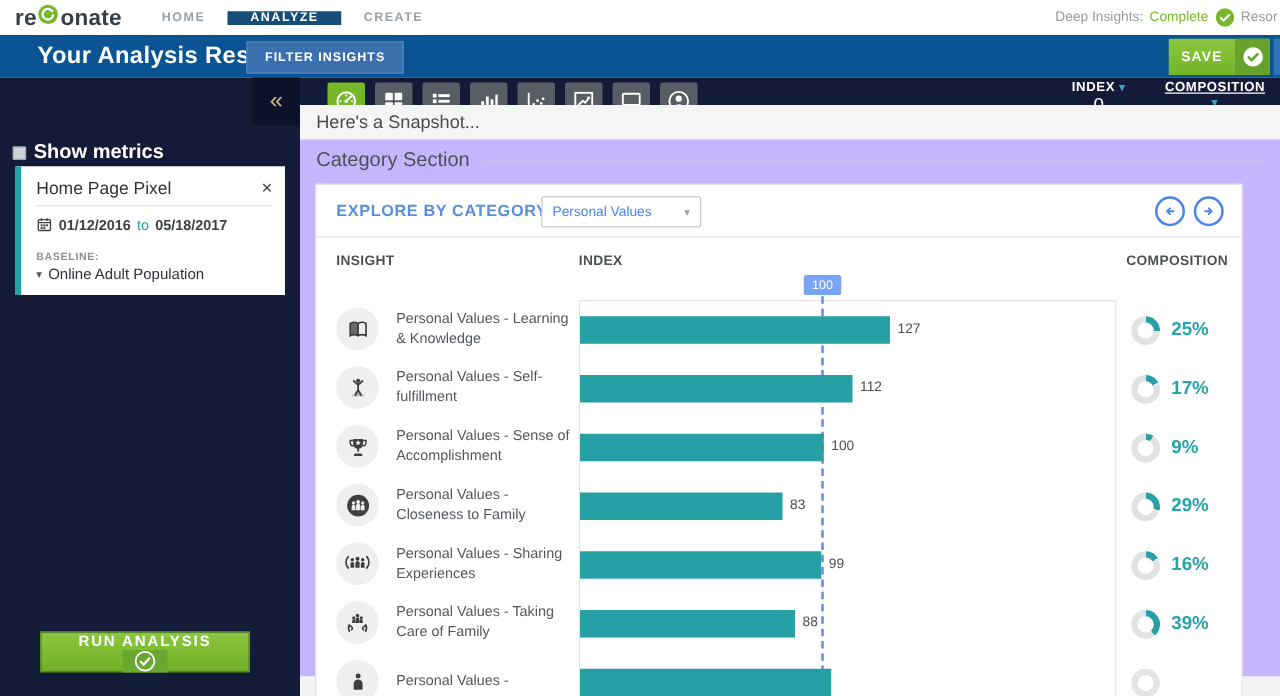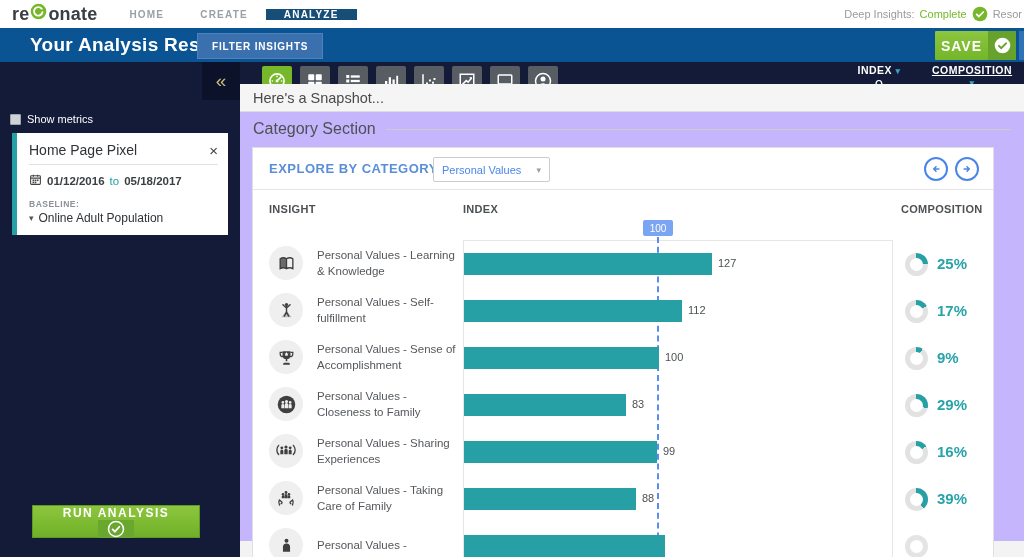--- a/index.html
+++ b/index.html
@@ -15,41 +15,41 @@
   .nav-tab.active { background:#174e78; color:#fff; }
   .nav-status { position:absolute; right:0; top:0; height:28px; display:flex; align-items:center; gap:5px; padding-right:2px; font-size:11px; color:#9a9a9a; background:#fff; }
   .nav-status .ok { color:#76b82a; }
   .chk { width:16px; height:16px; }
 
   
   .titlebar { position:absolute; left:0; top:28px; width:1024px; height:34px; background:#0a5493; }
   .page-title { position:absolute; left:30px; top:6px; font-size:19px; font-weight:bold; color:#fff; letter-spacing:.3px; }
   .filter-btn { position:absolute; left:197px; top:5px; height:26px; padding:0 14px; background:#3a70ad; border:1px solid #4d82bd; color:#fff; font-size:10px; font-weight:bold; letter-spacing:.8px; display:flex; align-items:center; cursor:pointer; }
   .save-btn { position:absolute; left:935px; top:3px; width:81px; height:29px; background:linear-gradient(#8cc63e,#74b52a); display:flex; align-items:center; cursor:pointer; border-radius:1px; }
-  .save-btn .txt { flex:1; text-align:center; color:#fff; font-size:14px; font-weight:bold; letter-spacing:1px; }
+  .save-btn .txt { flex:1; text-align:center; color:#fff; font-size:11px; font-weight:bold; letter-spacing:1px; }
   .save-btn .seg { width:28px; height:29px; background:#67a32c; display:flex; align-items:center; justify-content:center; border-radius:0 1px 1px 0; }
   .edge-sliver { position:absolute; left:1019px; top:3px; width:5px; height:29px; background:#2f72b5; }
 
   
   .darkband { position:absolute; left:0; top:62px; width:1024px; height:38px; background:#131b38; }
   .sb-header { position:absolute; left:12px; top:0; height:38px; display:flex; align-items:center; font-size:10.5px; font-weight:bold; letter-spacing:.6px; color:#c9b87c; }
   .collapse-btn { position:absolute; left:202px; top:0; width:38px; height:38px; background:#0c1229; color:#cbba80; font-size:19px; display:flex; align-items:center; justify-content:center; cursor:pointer; }
   .view-toolbar { position:absolute; left:262px; top:4px; display:flex; gap:8px; }
   .tool-btn { width:30px; height:30px; background:#585d63; border-radius:2px; display:flex; align-items:center; justify-content:center; cursor:pointer; }
   .tool-btn.active { background:#76b82a; }
   .metric-dd { position:absolute; top:2px; text-align:center; color:#fff; cursor:pointer; }
   .metric-dd .lab { font-size:10.5px; font-weight:bold; letter-spacing:.5px; }
   .metric-dd .lab .car { color:#3aa0c8; font-size:9px; }
   .metric-dd .val { font-size:15px; margin-top:0px; }
   #dd-index { left:848px; width:62px; }
   #dd-comp { left:928px; width:88px;text-decoration:underline; }
 
   
   .sidebar { position:absolute; left:0; top:100px; width:240px; height:457px; background:#131b38; }
-  .show-metrics { position:absolute; left:10px; top:13px; display:flex; align-items:center; gap:6px; color:#fff; font-size:11px; font-weight:normal; cursor:pointer; }
+  .show-metrics { position:absolute; left:10px; top:13px; display:flex; align-items:center; gap:6px; color:#fff; font-size:16px; font-weight:bold; cursor:pointer; }
   .show-metrics .box { width:11px; height:11px; background:#cfd3d8; border:1px solid #9aa; border-radius:1px; }
   .aud-card { position:absolute; left:12px; top:33px; width:216px; background:#fff; border-left:5px solid #26a0a5; padding:9px 10px 10px 12px; }
   .aud-title-row { display:flex; align-items:center; justify-content:space-between; border-bottom:1px solid #e2e2e2; padding-bottom:6px; }
   .aud-title { font-size:14px; color:#2f3337; }
   .aud-close { color:#444; font-size:15px; cursor:pointer; line-height:1; }
   .aud-date { display:flex; align-items:center; gap:5px; margin-top:8px; font-size:11.5px; color:#3c4043; font-weight:bold; }
   .aud-date .to { color:#26a0a5; font-weight:normal; }
   .aud-baseline-lab { margin-top:11px; font-size:8.5px; letter-spacing:.5px; color:#8d9196; font-weight:bold; }
   .aud-baseline-val { display:flex; align-items:center; gap:5px; margin-top:2px; font-size:12px; color:#2f3337; cursor:pointer; }
   .aud-baseline-val .car { color:#555; font-size:9px; }
@@ -62,21 +62,21 @@
   .snap-band { position:absolute; left:0; top:0; width:784px; height:28px; border-bottom:1px solid #ddd; background:#f5f5f5; }
   .snap-title { position:absolute; left:13px; top:6px; font-size:14.5px; color:#4a4a4a; }
   .section-head { position:absolute; left:13px; top:36px; width:758px; display:flex; align-items:center; gap:10px; }
   .section-title { font-size:16px; color:#4d5154; white-space:nowrap; }
   .section-rule { flex:1; height:1px; background:#ccc; }
 
   
   .card { position:absolute; left:12px; top:63px; width:742px; height:420px; background:#fff; border:1px solid #e0e0e0; }
   .explore-row { position:absolute; left:0; top:0; width:100%; height:42px; border-bottom:1px solid #e6e6e6; }
   .explore-label { position:absolute; left:16px; top:13px; font-size:13px; font-weight:bold; letter-spacing:.5px; color:#5a8fd8; }
-  .cat-select { position:absolute; left:180px; top:9px; width:117px; height:25px; border:1px solid #ccc; border-radius:2px; background:#fff; display:flex; align-items:center; justify-content:space-between; padding:0 8px; cursor:pointer; }
+  .cat-select { position:absolute; left:180px; top:9px; width:128px; height:25px; border:1px solid #ccc; border-radius:2px; background:#fff; display:flex; align-items:center; justify-content:space-between; padding:0 8px; cursor:pointer; }
   .cat-select .sel-txt { font-size:11px; color:#4a86e8; }
   .cat-select .car { color:#9aa0a6; font-size:9px; }
   .pager { position:absolute; right:14px; top:9px; display:flex; gap:7px; }
   .pager-btn { width:24px; height:24px; border:2px solid #4a86e8; border-radius:50%; background:#fff; display:flex; align-items:center; justify-content:center; cursor:pointer; }
 
   .col-head { position:absolute; top:55px; font-size:11px; font-weight:bold; letter-spacing:.3px; color:#4d5154; }
   #ch-insight { left:16px; } #ch-index { left:210px; } #ch-comp { left:648px; }
 
   .baseline-badge { position:absolute; left:390px; top:72px; width:30px; height:16px; background:#7aa5f3; border-radius:2px; color:#fff; font-size:10px; display:flex; align-items:center; justify-content:center; }
   .plot-area { position:absolute; left:210px; top:92px; width:430px; height:328px; border-left:1px solid #e6e6e6; border-right:1px solid #e6e6e6; border-top:1px solid #e6e6e6; }
@@ -100,22 +100,22 @@
     <div class="logo">
       <span>re</span>
       <span><svg viewBox="0 0 24 24" width="17" height="17">
             <circle cx="12" cy="12" r="11" fill="#76b82a"></circle>
             <path d="M16.5 8.2a6 6 0 1 0 1.1 4.8" fill="none" stroke="#fff" stroke-width="2.6" stroke-linecap="round"></path>
           </svg></span>
       <span>onate</span>
     </div>
     <div class="nav-tabs">
       <div class="nav-tab">HOME</div>
+      <div class="nav-tab active">ANALYZE</div>
       <div class="nav-tab">CREATE</div>
-      <div class="nav-tab active">ANALYZE</div>
     </div>
     <div class="nav-status">
       <span>Deep Insights:</span>
       <span class="ok">Complete</span>
       <span class="chk"><svg viewBox="0 0 24 24" width="16" height="16">
             <circle cx="12" cy="12" r="11" fill="#76b82a"></circle>
             <path d="M7 12.5l3.2 3.2L17 9" stroke="#fff" stroke-width="2.6" fill="none" stroke-linecap="round"></path>
           </svg></span>
       <span>Resor</span>
     </div>

